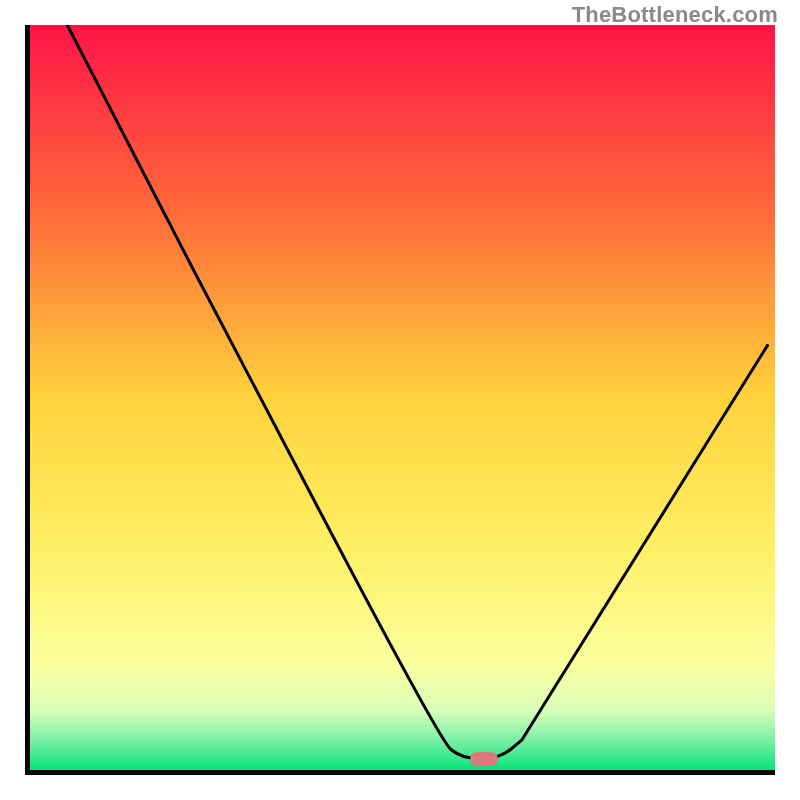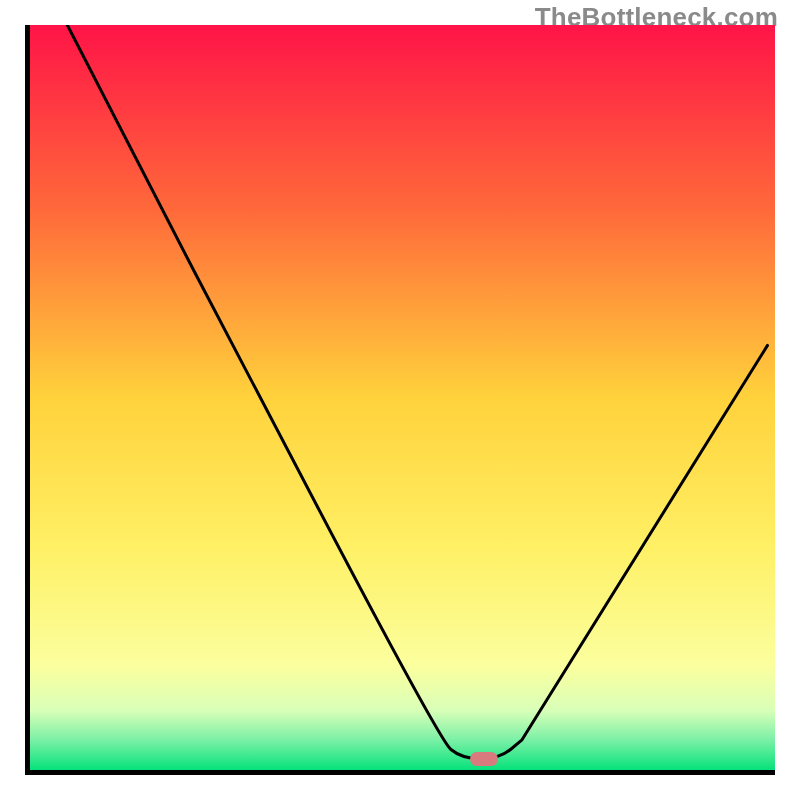--- a/index.html
+++ b/index.html
@@ -38,21 +38,21 @@
     top: 0;
     width: 100%;
     height: 100%;
     pointer-events: none;
   }
   .watermark {
     position: absolute;
     top: 2px;
     right: 22px;
     font-family: Arial, Helvetica, sans-serif;
-    font-size: 26px;
+    font-size: 22px;
     font-weight: 600;
     color: #8a8a8a;
     letter-spacing: 0.2px;
   }
   .marker {
     position: absolute;
     width: 28px;
     height: 14px;
     background: #d87a7e;
     border-radius: 7px;

